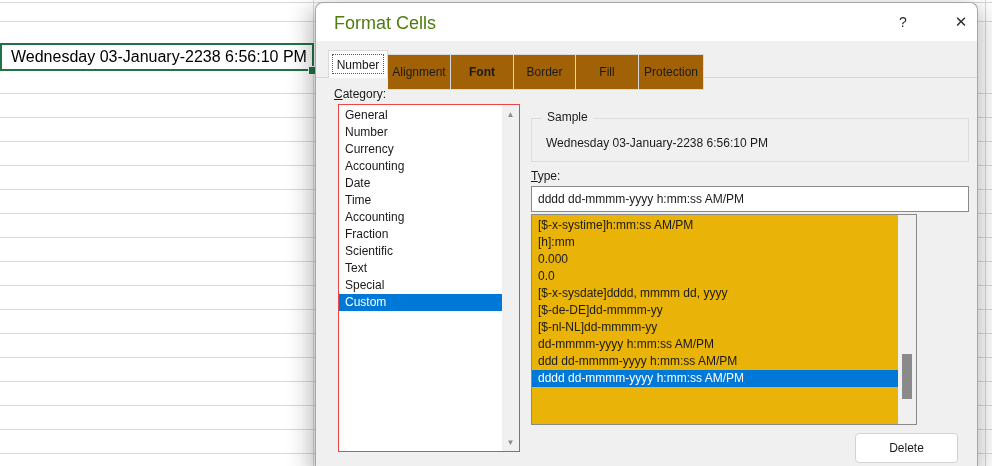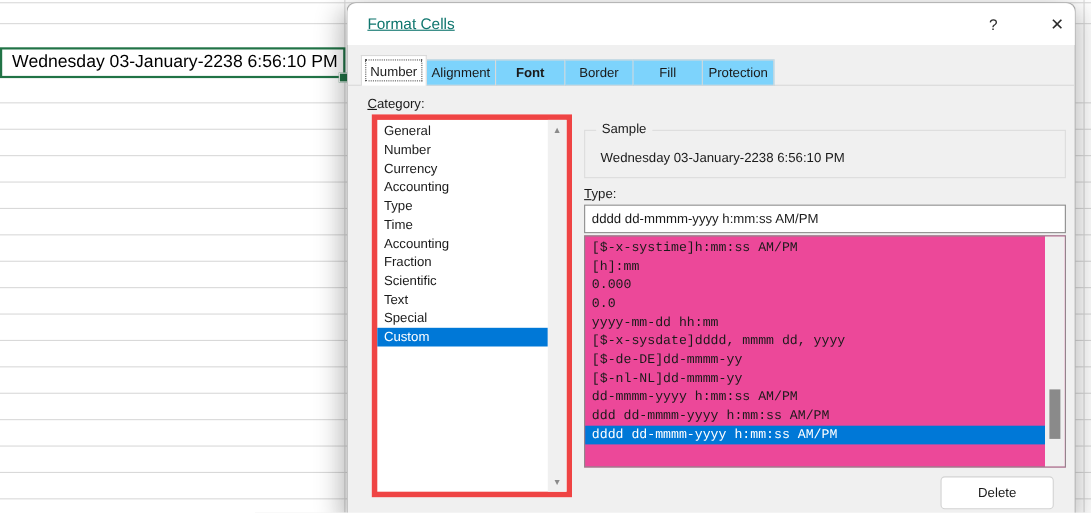--- a/index.html
+++ b/index.html
@@ -36,57 +36,57 @@
     border-radius:8px 8px 0 0;
     box-shadow:-8px 6px 22px rgba(0,0,0,.20), 8px 6px 22px rgba(0,0,0,.16);
     z-index:10;
   }
   .titlebar {
     position:absolute; left:0; top:0; right:0; height:38px;
     background:#ffffff; border-radius:8px 8px 0 0;
   }
   .dialog-title {
     position:absolute; left:18px; top:10px;
-    font-size:14px; color:#0f766e;text-decoration:underline;
+    font-size:18px; color:#4d7c0f;
   }
   .titlebar-btn {
     position:absolute; top:3px; width:34px; height:32px;
     display:flex; align-items:center; justify-content:center;
     color:#2b2b2b; cursor:default; background:transparent; border:none;
   }
   .btn-help  { left:570px; font-size:14px; }
   .btn-close { left:628px; font-size:15px; }
 
   
   .tab {
-    position:absolute; top:51px; height:24px; box-sizing:border-box;
+    position:absolute; top:51px; height:36px; box-sizing:border-box;
     display:flex; align-items:center; justify-content:center;
     font-size:12px; color:#1a1a1a;
-    background:#7dd3fc; border:1px solid #d9d9d9; border-left:none;
+    background:#a16207; border:1px solid #d9d9d9; border-left:none;
     z-index:1;
   }
   .tab.first { border-left:1px solid #d9d9d9; }
   .tab.active {
     top:47px; height:28px; background:#ffffff;
     border:1px solid #d9d9d9; border-bottom:none; z-index:3;
   }
   .tab.active::after {
     content:""; position:absolute; inset:3px 3px 4px 3px;
     border:1px dotted #595959;
   }
   .pane-line { position:absolute; left:0; top:74px; width:661px; height:1px; background:#d9d9d9; z-index:0; }
 
   
   .field-label { position:absolute; font-size:12px; color:#1a1a1a; }
   .accesskey::first-letter { text-decoration:underline; }
   .lbl-category { left:18px; top:84px; }
 
   .listbox-cat {
     position:absolute; left:22px; top:101px; width:182px; height:348px;
-    box-sizing:border-box; background:#ffffff; border:5px solid #ef4444;
+    box-sizing:border-box; background:#ffffff; border:1px solid #ef4444;
   }
   .listbox-cat .items { position:absolute; left:0; top:2px; right:17px; }
   .list-item {
     height:17px; line-height:17px; padding-left:6px;
     font-size:12px; color:#1a1a1a; white-space:nowrap; overflow:hidden;
   }
   .list-item.selected { background:#0078d7; color:#ffffff; }
 
   .scroll-rail {
     position:absolute; top:0; right:0; bottom:0; width:17px;
@@ -116,22 +116,22 @@
 
   .lbl-type { left:215px; top:166px; }
   .type-input {
     position:absolute; left:215px; top:183px; width:438px; height:26px;
     box-sizing:border-box; background:#ffffff; border:1px solid #8a8a8a;
     border-radius:0; padding:0 6px; font-size:12px; color:#1a1a1a;
     font-family:"Liberation Sans", sans-serif; outline:none;
   }
 
   .listbox-type {
-    position:absolute; left:215px; top:211px; width:438px; height:211px;
-    box-sizing:border-box; background:#ec4899; border:1px solid #8a8a8a;font-family:Liberation Mono, monospace;
+    position:absolute; left:215px; top:211px; width:386px; height:211px;
+    box-sizing:border-box; background:#eab308; border:1px solid #8a8a8a;
   }
   .listbox-type .items { position:absolute; left:0; top:2px; right:18px; }
   .listbox-type .scroll-rail { width:18px; }
   .scroll-thumb {
     position:absolute; left:4px; top:139px; width:10px; height:45px;
     background:#8a8a8a;
   }
 
   .delete-btn {
     position:absolute; left:539px; top:430px; width:103px; height:30px;
@@ -190,21 +190,21 @@
   <div class="tab" style="left:323px;width:65px;">Protection</div>
 
   <span class="field-label accesskey lbl-category">Category:</span>
 
   <div class="listbox-cat">
     <div class="items">
         <div class="list-item">General</div>
         <div class="list-item">Number</div>
         <div class="list-item">Currency</div>
         <div class="list-item">Accounting</div>
-        <div class="list-item">Type</div>
+        <div class="list-item">Date</div>
         <div class="list-item">Time</div>
         <div class="list-item">Accounting</div>
         <div class="list-item">Fraction</div>
         <div class="list-item">Scientific</div>
         <div class="list-item">Text</div>
         <div class="list-item">Special</div>
         <div class="list-item selected">Custom</div>
       </div>
     <div class="scroll-rail">
       <span class="scroll-arrow up">▲</span>
@@ -219,21 +219,20 @@
 
   <span class="field-label accesskey lbl-type">Type:</span>
   <input class="type-input" type="text" value="dddd dd-mmmm-yyyy h:mm:ss AM/PM" style="">
 
   <div class="listbox-type">
     <div class="items">
         <div class="list-item">[$-x-systime]h:mm:ss AM/PM</div>
         <div class="list-item">[h]:mm</div>
         <div class="list-item">0.000</div>
         <div class="list-item">0.0</div>
-        <div class="list-item">yyyy-mm-dd hh:mm</div>
         <div class="list-item">[$-x-sysdate]dddd, mmmm dd, yyyy</div>
         <div class="list-item">[$-de-DE]dd-mmmm-yy</div>
         <div class="list-item">[$-nl-NL]dd-mmmm-yy</div>
         <div class="list-item">dd-mmmm-yyyy h:mm:ss AM/PM</div>
         <div class="list-item">ddd dd-mmmm-yyyy h:mm:ss AM/PM</div>
         <div class="list-item selected">dddd dd-mmmm-yyyy h:mm:ss AM/PM</div>
       </div>
     <div class="scroll-rail">
       <div class="scroll-thumb"></div>
     </div>

